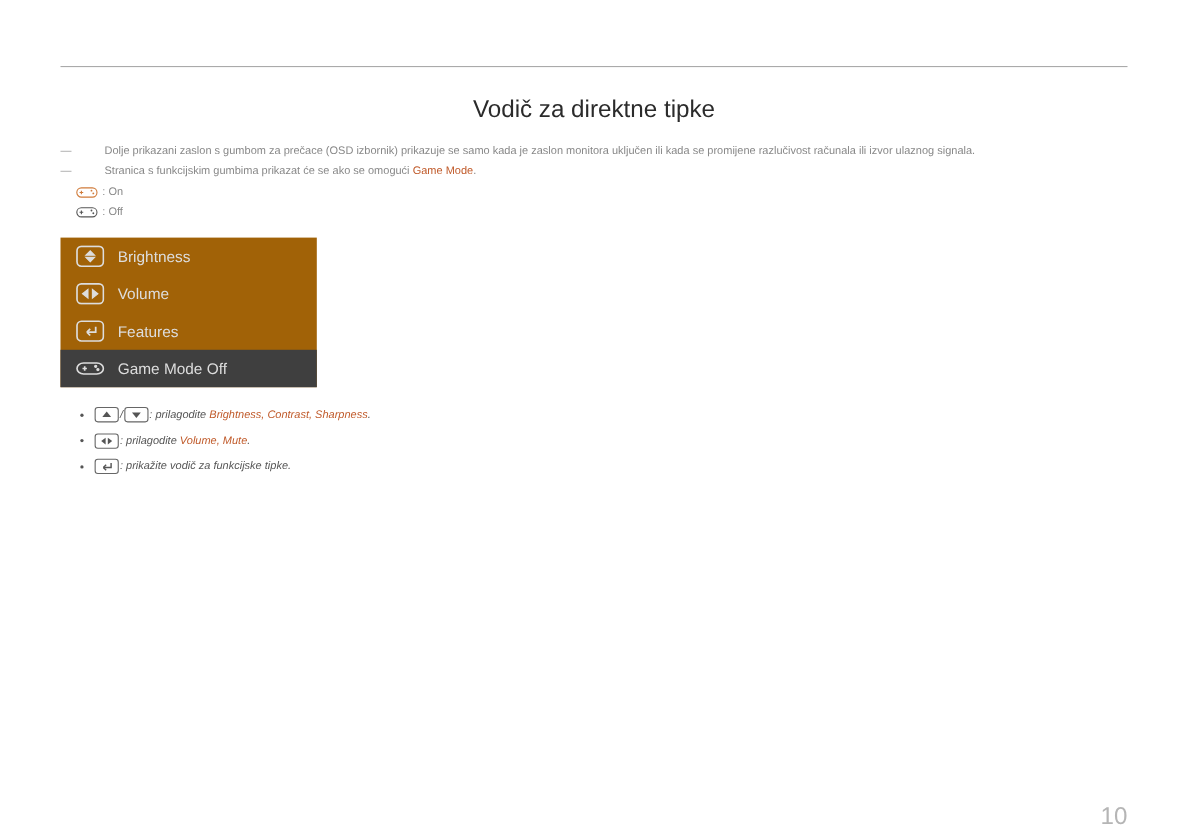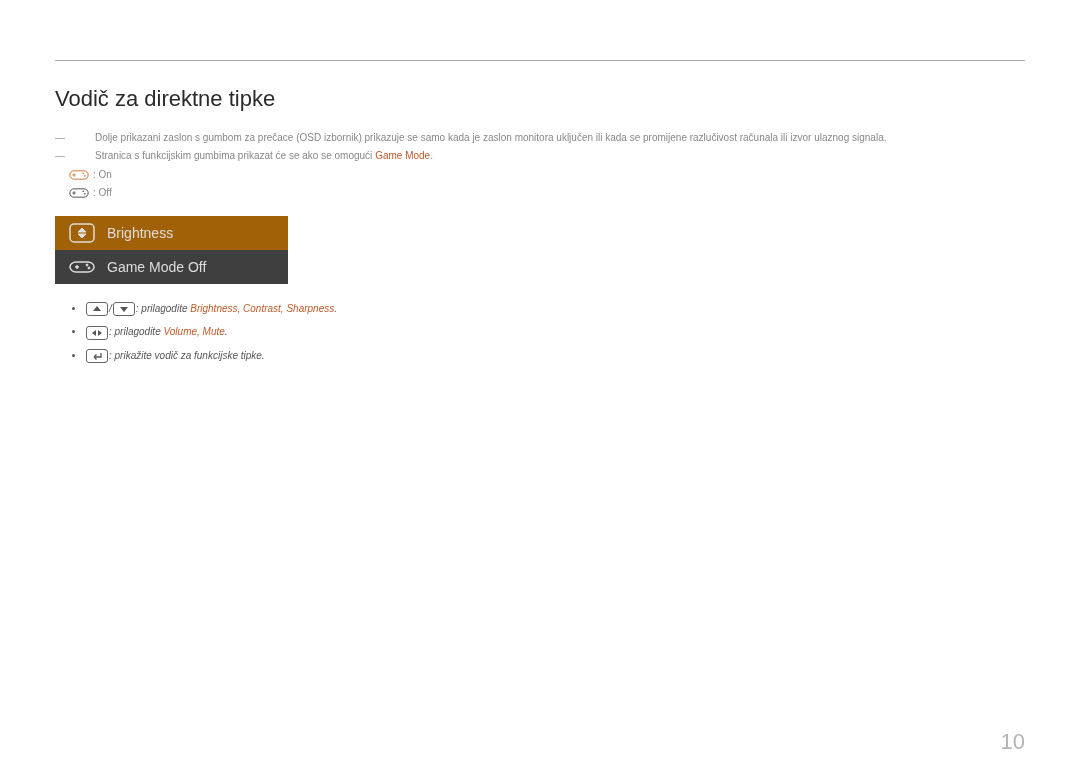--- a/index.html
+++ b/index.html
@@ -18,20 +18,21 @@
   }
   .top-rule {
     border-top: 1px solid #aaa;
     margin-bottom: 25px;
   }
   h1 {
     font-size: 22px;
     font-weight: 400;
     color: #2b2b2b;
     margin-bottom: 18px;
+    text-align: center;
   }
   .note-line {
     font-size: 10px;
     color: #888;
     line-height: 1.6;
     margin-bottom: 2px;
     display: flex;
     align-items: flex-start;
     gap: 4px;
   }
@@ -164,20 +165,40 @@
   <div class="osd-panel">
     <div class="osd-row">
       <span class="osd-icon">
         <svg width="26" height="20" viewBox="0 0 26 20">
           <rect x="1" y="1" width="24" height="18" rx="4" fill="none" stroke="#ddd" stroke-width="1.5"></rect>
           <path d="M13 5 l-4 4 h8 z" fill="#ddd"></path>
           <path d="M13 15 l4 -4 h-8 z" fill="#ddd"></path>
         </svg>
       </span>
       <span>Brightness</span>
+    </div>
+    <div class="osd-row">
+      <span class="osd-icon">
+        <svg width="26" height="20" viewBox="0 0 26 20">
+          <rect x="1" y="1" width="24" height="18" rx="4" fill="none" stroke="#ddd" stroke-width="1.5"></rect>
+          <path d="M6 10 l5 -4 v8 z" fill="#ddd"></path>
+          <path d="M20 10 l-5 4 v-8 z" fill="#ddd"></path>
+        </svg>
+      </span>
+      <span>Volume</span>
+    </div>
+    <div class="osd-row">
+      <span class="osd-icon">
+        <svg width="26" height="20" viewBox="0 0 26 20">
+          <rect x="1" y="1" width="24" height="18" rx="4" fill="none" stroke="#ddd" stroke-width="1.5"></rect>
+          <path d="M18 6 v5 h-8" fill="none" stroke="#ddd" stroke-width="1.6"></path>
+          <path d="M10 11 l3 -3 M10 11 l3 3" fill="none" stroke="#ddd" stroke-width="1.6"></path>
+        </svg>
+      </span>
+      <span>Features</span>
     </div>
     <div class="osd-row active">
       <span class="osd-icon">
         <svg width="26" height="20" viewBox="0 0 26 20">
           <path d="M7 5 h12 a6 5 0 0 1 0 10 h-12 a6 5 0 0 1 0-10 z" fill="none" stroke="#ddd" stroke-width="1.5"></path>
           <circle cx="18" cy="8" r="1" fill="#ddd"></circle>
           <circle cx="20" cy="11" r="1" fill="#ddd"></circle>
           <path d="M8 8 v4 M6 10 h4" stroke="#ddd" stroke-width="1.5"></path>
         </svg>
       </span>

